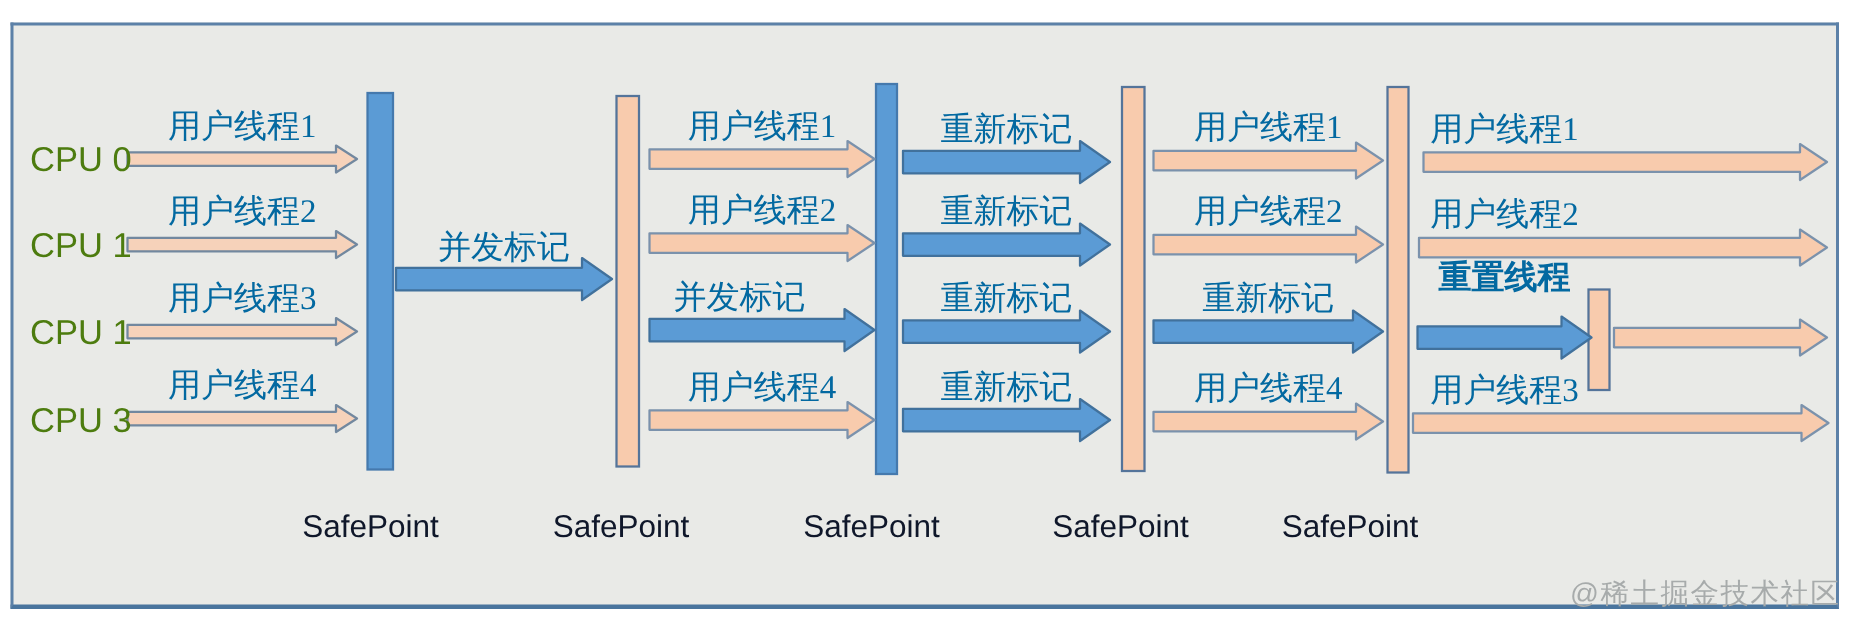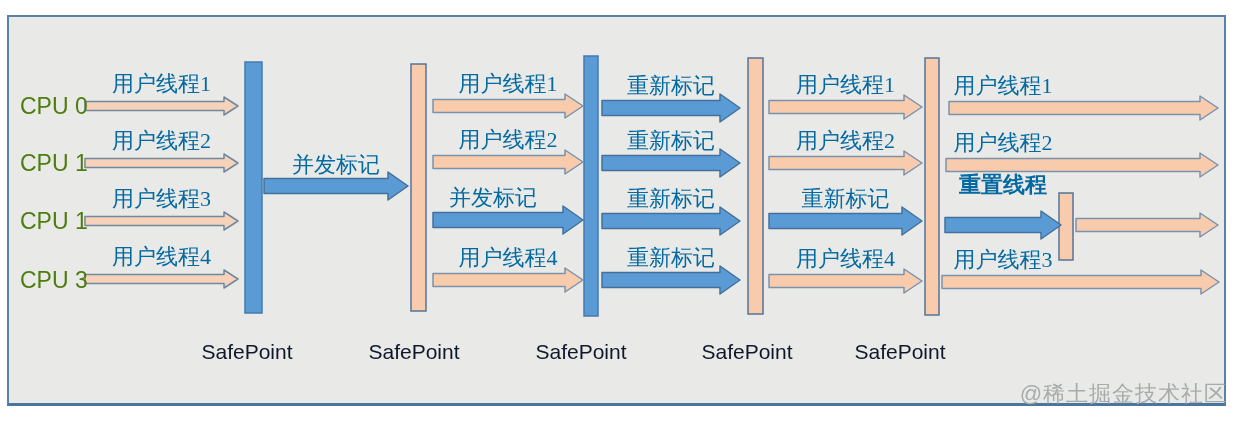--- a/index.html
+++ b/index.html
@@ -23,21 +23,21 @@
   .cpu-label{
     position:absolute;left:20px;
     font-size:23px;line-height:28px;color:#4d7c0f;white-space:nowrap;
   }
   .safepoint-label{
     position:absolute;transform:translateX(-50%);top:339px;
     font-size:21px;line-height:25px;font-weight:500;color:#0f172a;white-space:nowrap;
   }
   #watermark{
     position:absolute;right:13px;bottom:17px;
-    font-size:22px;color:#a7abab;letter-spacing:1px;white-space:nowrap;
+    font-size:19px;color:#a7abab;letter-spacing:1px;white-space:nowrap;
   }
 </style>
 </head>
 <body>
 
 <div id="frame"></div>
 
 <svg id="diagram-svg" viewBox="0 0 1240 426" xmlns="http://www.w3.org/2000/svg">
     <rect x="245" y="62" width="17" height="251" fill="#5b9bd5" stroke="#4579ad" stroke-width="1.5"></rect>
     <rect x="411" y="64" width="15" height="247" fill="#f8cbad" stroke="#54749a" stroke-width="1.5"></rect>

